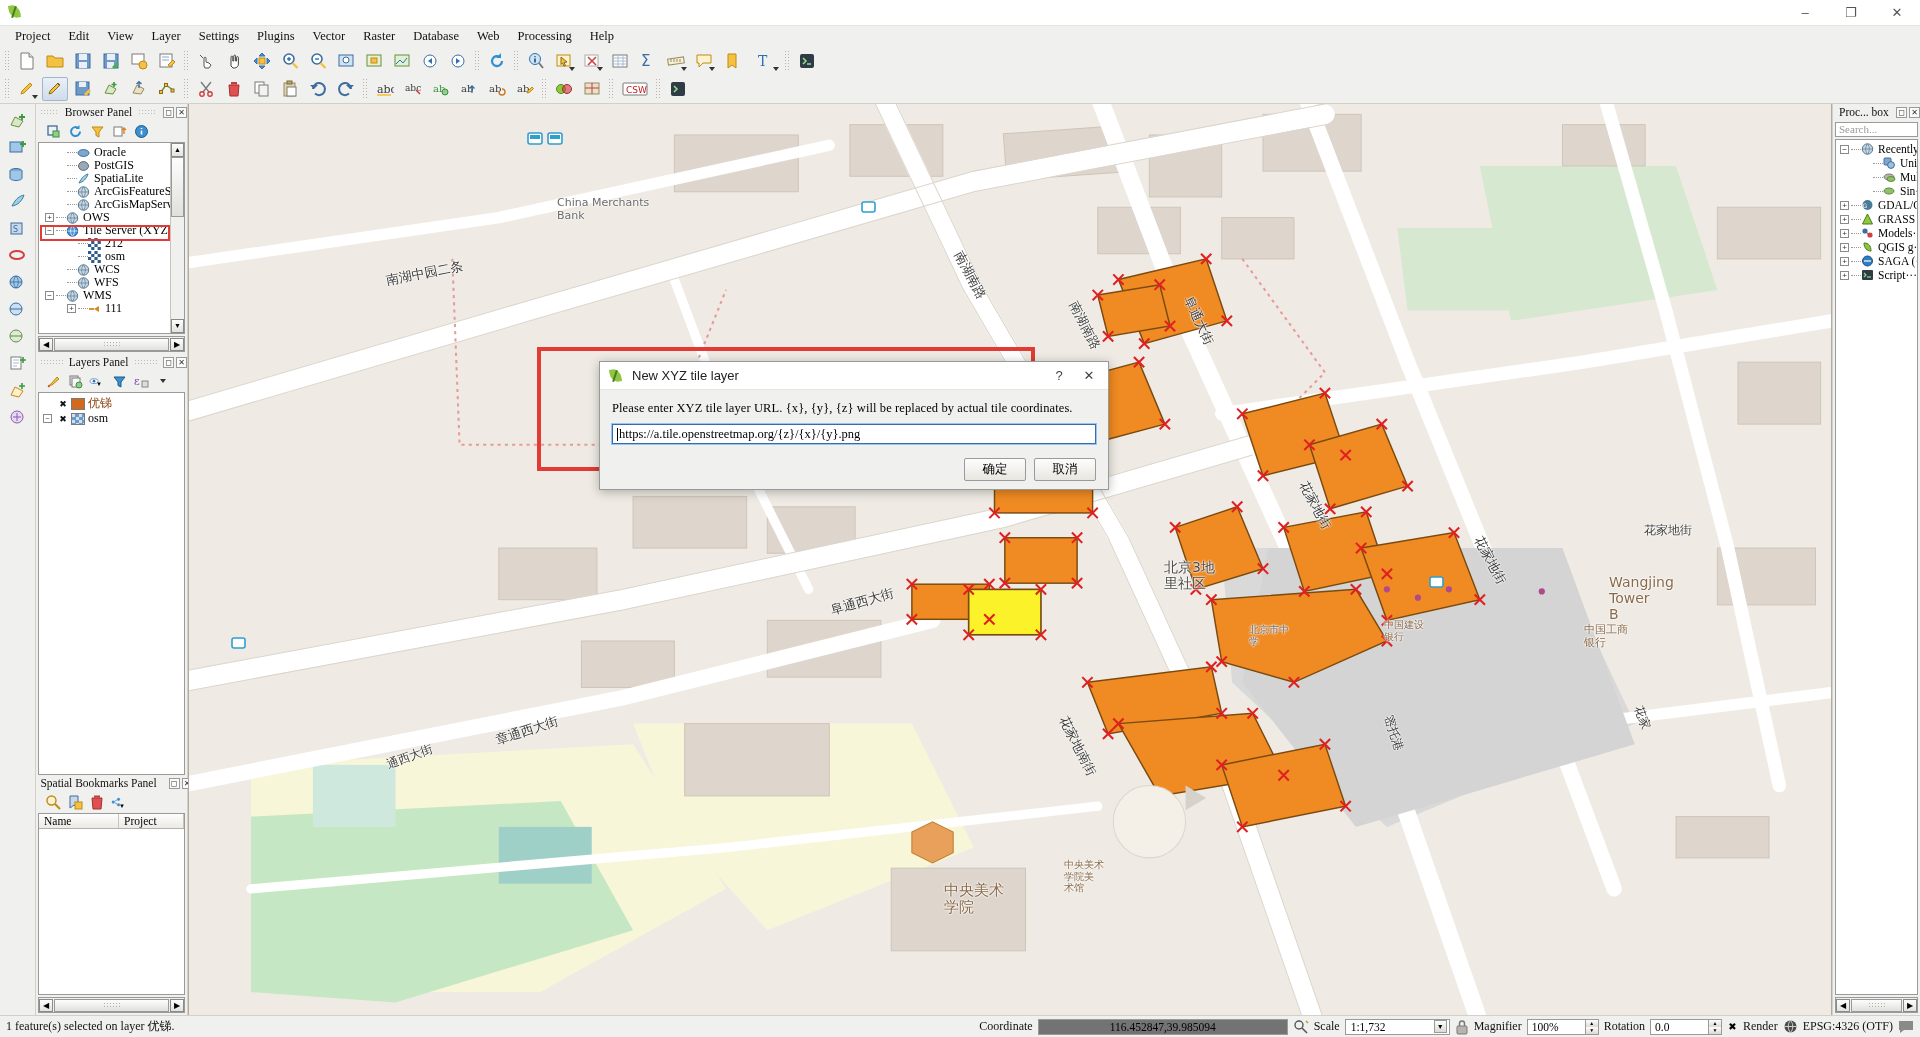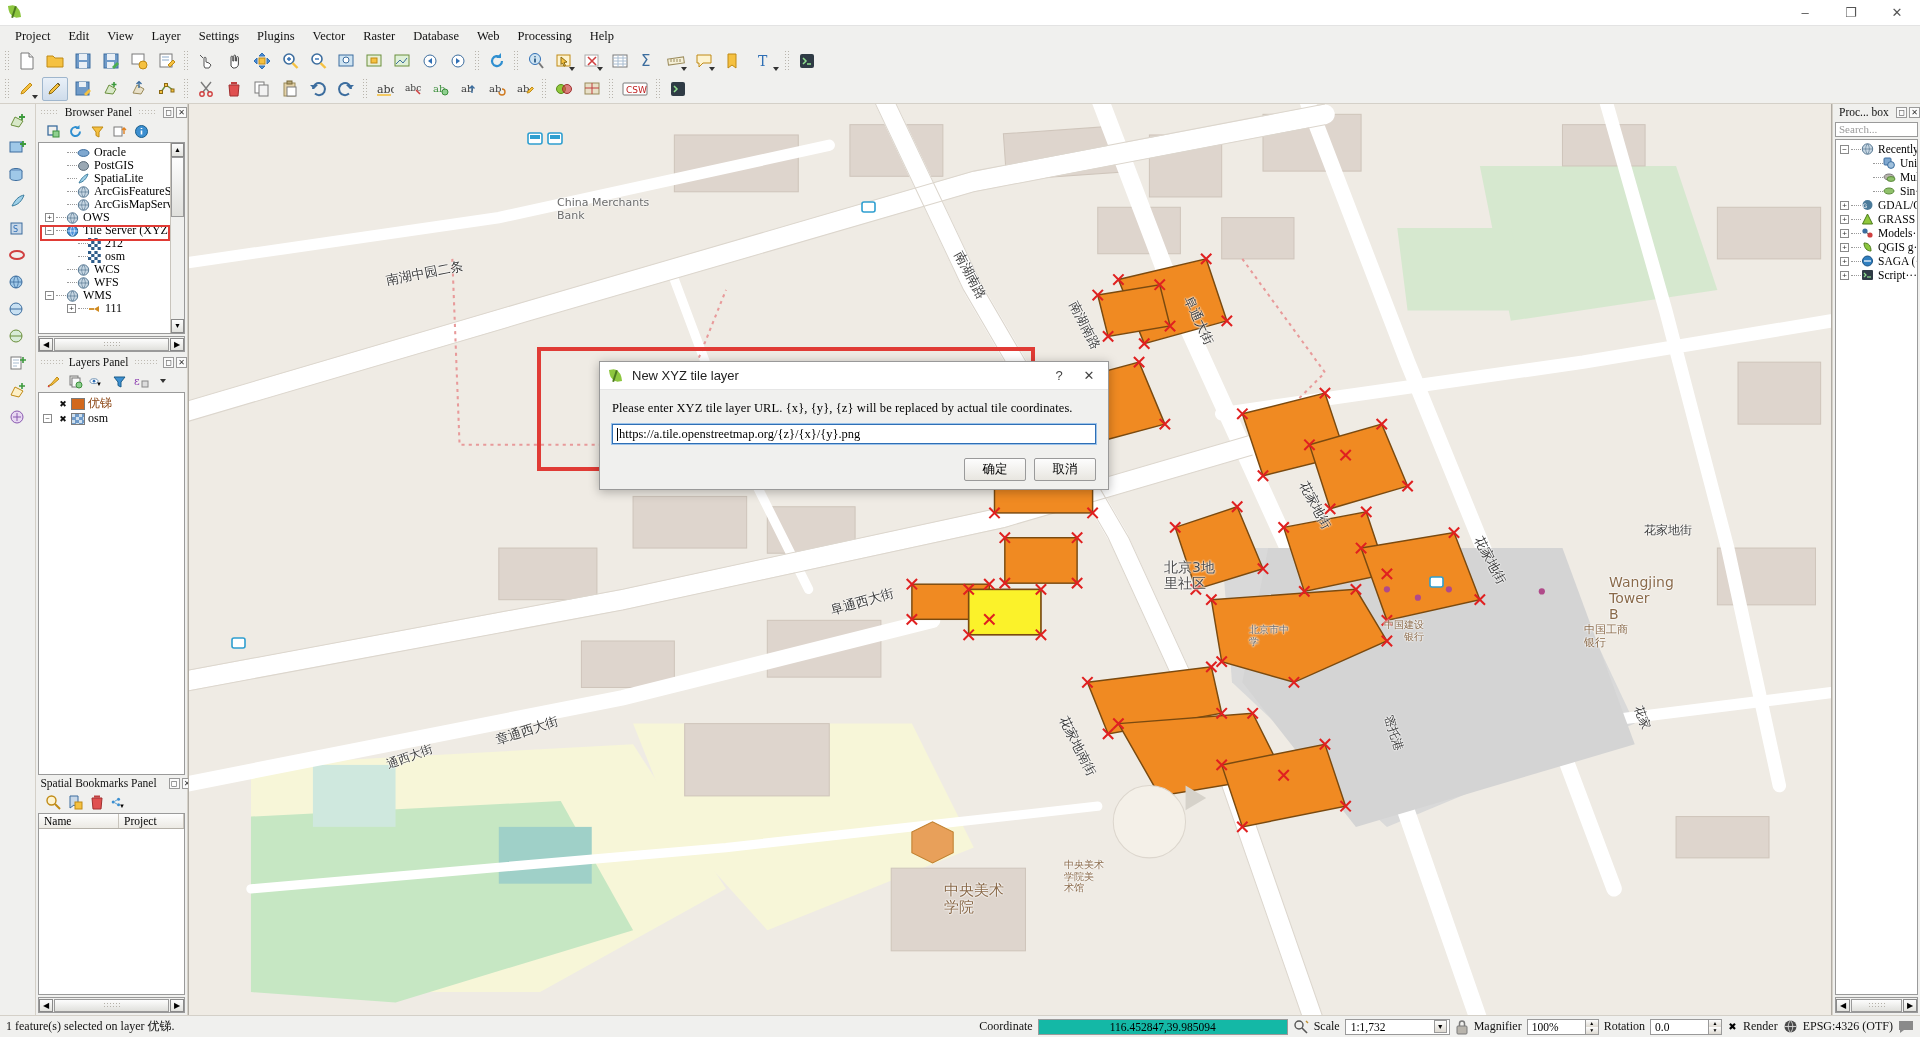--- a/index.html
+++ b/index.html
@@ -137,21 +137,21 @@
   .search-box{margin:2px;height:15px;border:1px solid #9a9a9a;background:#fff;
      font-size:11px;color:#9a9a9a;padding:0 3px;line-height:13px;font-family:"Liberation Serif",serif;}
   .rtree{background:#fff;border:1px solid #9a9a9a;margin:0 2px;flex:1 1 auto;overflow:hidden;
      font-family:"Liberation Serif",serif;font-size:11.5px;}
 
   
   .statusbar{flex:0 0 22px;height:22px;background:#f0f0ee;border-top:1px solid #d4d0c8;
      display:flex;align-items:center;gap:5px;padding:0 6px;font-size:12px;
      font-family:"Liberation Serif",serif;}
   .sb-text{color:#111;white-space:nowrap;}
-  .sb-input{height:16px;border:1px solid #9a9a9a;background:#14b8a6;min-width:40px;
+  .sb-input{height:16px;border:1px solid #9a9a9a;background:#737373;min-width:40px;
      display:flex;align-items:center;justify-content:center;padding:0 6px;font-size:11.5px;}
   .sb-combo{height:16px;border:1px solid #9a9a9a;background:#fff;display:flex;align-items:center;
      padding:0 2px 0 5px;font-size:11.5px;}
   .sb-combo .arw{margin-left:6px;width:13px;height:13px;border:1px solid #9a9a9a;
      background:linear-gradient(#fdfdfd,#dedad2);display:flex;align-items:center;justify-content:center;font-size:7px;}
   .sb-spin{height:16px;border:1px solid #9a9a9a;background:#fff;display:flex;align-items:center;
      padding-left:4px;font-size:11.5px;}
   .sb-spin .btns{margin-left:auto;display:flex;flex-direction:column;width:13px;height:14px;}
   .sb-spin .btns div{flex:1;border-left:1px solid #9a9a9a;background:linear-gradient(#fdfdfd,#dedad2);
      display:flex;align-items:center;justify-content:center;font-size:5px;line-height:5px;}
@@ -1180,21 +1180,21 @@
             <div>银行</div>
           </div>
           <div class="mlabel" style="left: 975px; top: 455px; font-size: 14px; color: rgb(74, 74, 74); transform: rotate(0deg); transform-origin: left top; line-height: 1.15; text-shadow: rgb(255, 255, 255) 0px 0px 2px, rgb(255, 255, 255) 0px 0px 2px, rgb(255, 255, 255) 0px 0px 2px;">
             <div>北京3地</div>
             <div>里社区</div>
           </div>
           <div class="mlabel" style="left: 1060px; top: 520px; font-size: 10px; color: rgb(107, 107, 107); transform: rotate(0deg); transform-origin: left top; line-height: 1.15; text-shadow: rgb(255, 255, 255) 0px 0px 2px, rgb(255, 255, 255) 0px 0px 2px, rgb(255, 255, 255) 0px 0px 2px;">
             <div>北京市中</div>
             <div>学</div>
           </div>
-          <div class="mlabel" style="left: 1195px; top: 515px; font-size: 10px; color: rgb(138, 106, 74); transform: rotate(0deg); transform-origin: left top; line-height: 1.15; text-shadow: rgb(255, 255, 255) 0px 0px 2px, rgb(255, 255, 255) 0px 0px 2px, rgb(255, 255, 255) 0px 0px 2px; text-align: right;">
+          <div class="mlabel" style="left: 1195px; top: 515px; font-size: 10px; color: rgb(138, 106, 74); transform: rotate(0deg); transform-origin: left top; line-height: 1.15; text-shadow: rgb(255, 255, 255) 0px 0px 2px, rgb(255, 255, 255) 0px 0px 2px, rgb(255, 255, 255) 0px 0px 2px;">
             <div>中国建设</div>
             <div>银行</div>
           </div>
           <div class="mlabel" style="left: 640px; top: 500px; font-size: 13px; color: rgb(58, 58, 58); transform: rotate(-16deg); transform-origin: left top; line-height: 1.15; text-shadow: rgb(255, 255, 255) 0px 0px 2px, rgb(255, 255, 255) 0px 0px 2px, rgb(255, 255, 255) 0px 0px 2px;">
             <div>阜通西大街</div>
           </div>
           <div class="mlabel" style="left: 880px; top: 610px; font-size: 13px; color: rgb(58, 58, 58); transform: rotate(63deg); transform-origin: left top; line-height: 1.15; text-shadow: rgb(255, 255, 255) 0px 0px 2px, rgb(255, 255, 255) 0px 0px 2px, rgb(255, 255, 255) 0px 0px 2px;">
             <div>花家地南街</div>
           </div>
           <div class="mlabel" style="left: 305px; top: 630px; font-size: 13px; color: rgb(58, 58, 58); transform: rotate(-18deg); transform-origin: left top; line-height: 1.15; text-shadow: rgb(255, 255, 255) 0px 0px 2px, rgb(255, 255, 255) 0px 0px 2px, rgb(255, 255, 255) 0px 0px 2px;">

